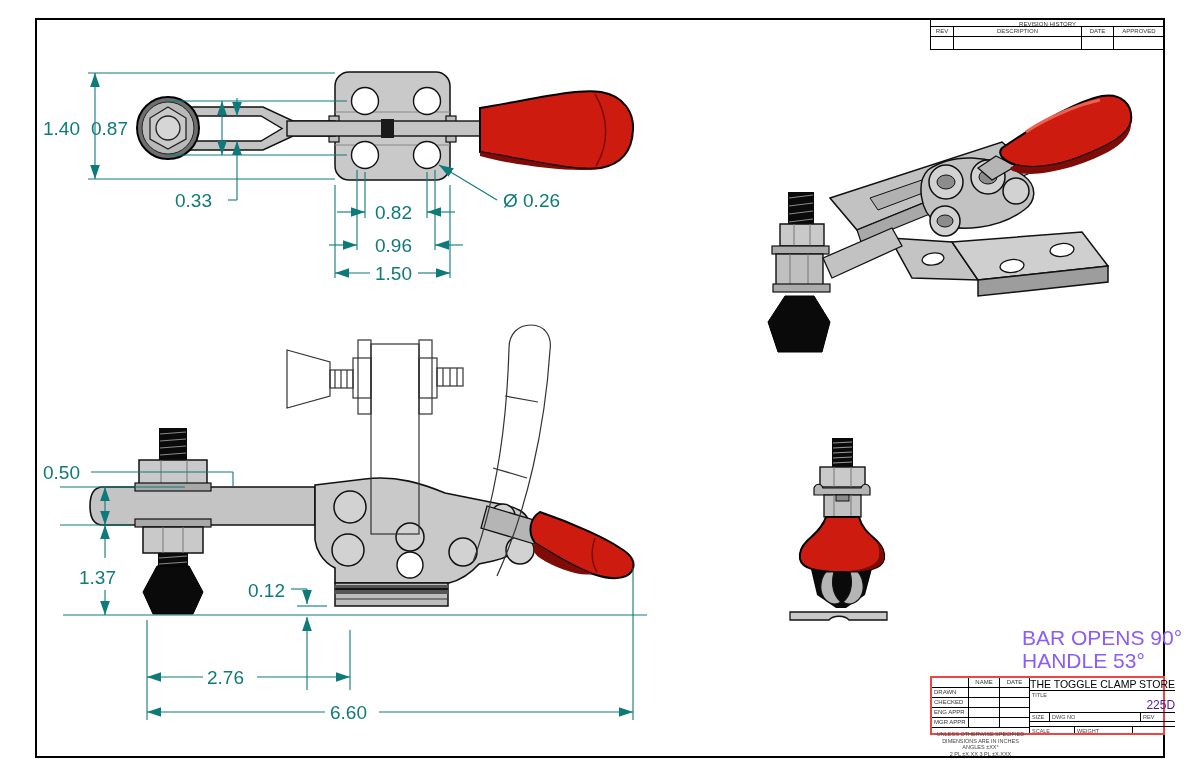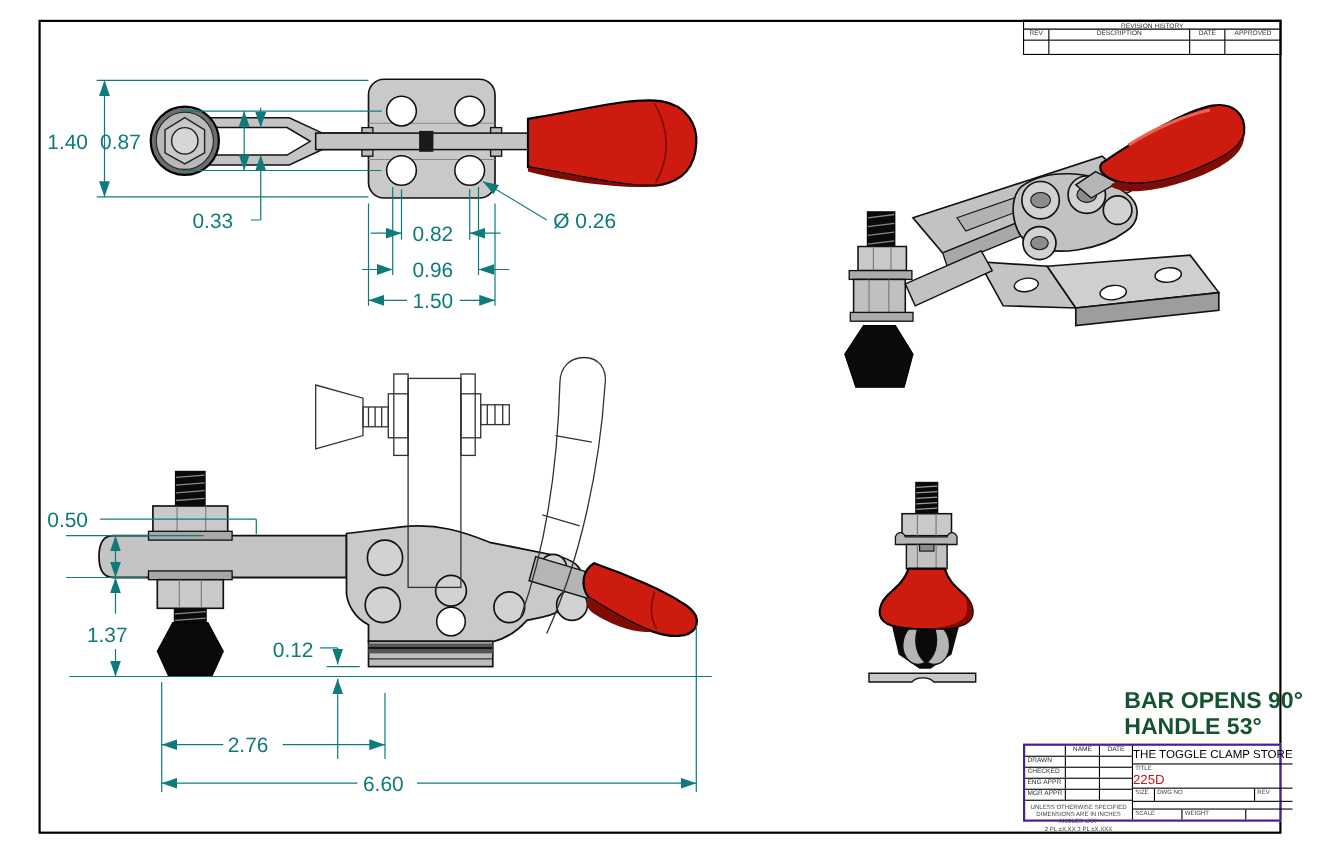--- a/index.html
+++ b/index.html
@@ -11,35 +11,35 @@
   .dimline{stroke:#0E7A7A;stroke-width:1.1;fill:none;}
   .phantom{stroke:#333;stroke-width:1.2;fill:none;}
   
   .rev-table{position:absolute;left:930px;top:18px;width:235px;font-size:6px;color:#333;}
   .rev-title{border:1px solid #000;border-top:2px solid #000;height:9px;text-align:center;line-height:8px;}
   .rev-cols{display:flex;height:10px;}
   .rev-cols>div,.rev-empty>div{border:1px solid #000;border-top:none;text-align:center;line-height:9px;overflow:hidden;}
   .rc1{width:24px;}.rc2{width:128px;border-left:none!important;}.rc3{width:32px;border-left:none!important;}.rc4{width:51px;border-left:none!important;}
   .rev-empty{display:flex;height:13px;}
   
-  .notes{position:absolute;left:1022px;top:626px;font-size:21px;color:#14532d;line-height:23px;white-space:nowrap;font-weight:bold;}
+  .notes{position:absolute;left:1022px;top:626px;font-size:21px;color:#8b5cf6;line-height:23px;white-space:nowrap;}
   
-  .title-block{position:absolute;left:930px;top:676px;width:235px;height:71px;display:flex;border:2px solid #4c1d95;background:#fff;color:#333;}
+  .title-block{position:absolute;left:930px;top:676px;width:235px;height:59px;display:flex;border:2px solid #ef4444;background:#fff;color:#333;}
   .tb-left{width:99px;border-right:1px solid #000;display:flex;flex-direction:column;}
   .tb-row{display:flex;height:10px;border-bottom:1px solid #000;font-size:6px;}
   .tb-row>div{line-height:9px;overflow:hidden;}
   .tb-c0{width:37px;padding-left:2px;border-right:1px solid #000;}
   .tb-c1{width:31px;border-right:1px solid #000;text-align:center;}
   .tb-c2{width:29px;text-align:center;}
   .tb-tol{flex:1;font-size:5.5px;text-align:center;padding-top:3px;line-height:6.5px;color:#444;}
   .tb-right{flex:1;display:flex;flex-direction:column;}
   .tb-company{height:22px;border-bottom:1px solid #000;font-size:10.5px;color:#000;display:flex;align-items:center;justify-content:center;white-space:nowrap;}
   .tb-titlerow{height:22px;border-bottom:1px solid #000;position:relative;}
   .tb-small{position:absolute;left:2px;top:1px;font-size:5.5px;color:#444;}
-  .tb-titleval{width:100%;text-align:left;font-size:12px;color:#b91c1c;margin-top:7px;}
+  .tb-titleval{width:100%;text-align:right;font-size:12px;color:#4c1d95;margin-top:7px;}
   .tb-sizerow{height:16px;border-bottom:1px solid #000;display:flex;}
   .tb-sizerow>div{position:relative;height:100%;}
   .tb-size{width:20px;border-right:1px solid #000;}
   .tb-dwg{width:91px;border-right:1px solid #000;}
   .tb-rev{flex:1;}
   .tb-thin{height:8px;border-bottom:1px solid #000;}
   .tb-scalerow{height:12px;display:flex;}
   .tb-scalerow>div{position:relative;height:100%;}
   .tb-scale{width:45px;border-right:1px solid #000;}
   .tb-weight{width:58px;border-right:1px solid #000;}

